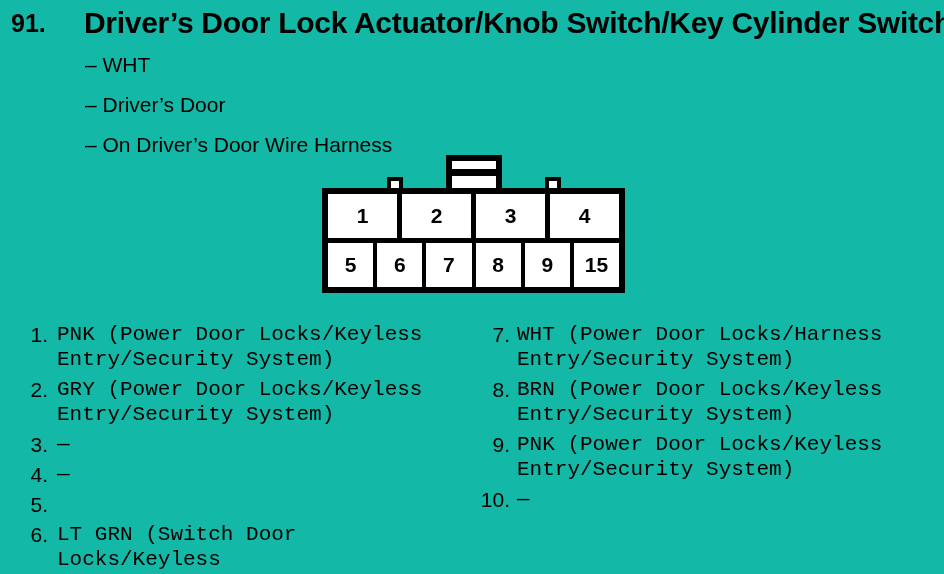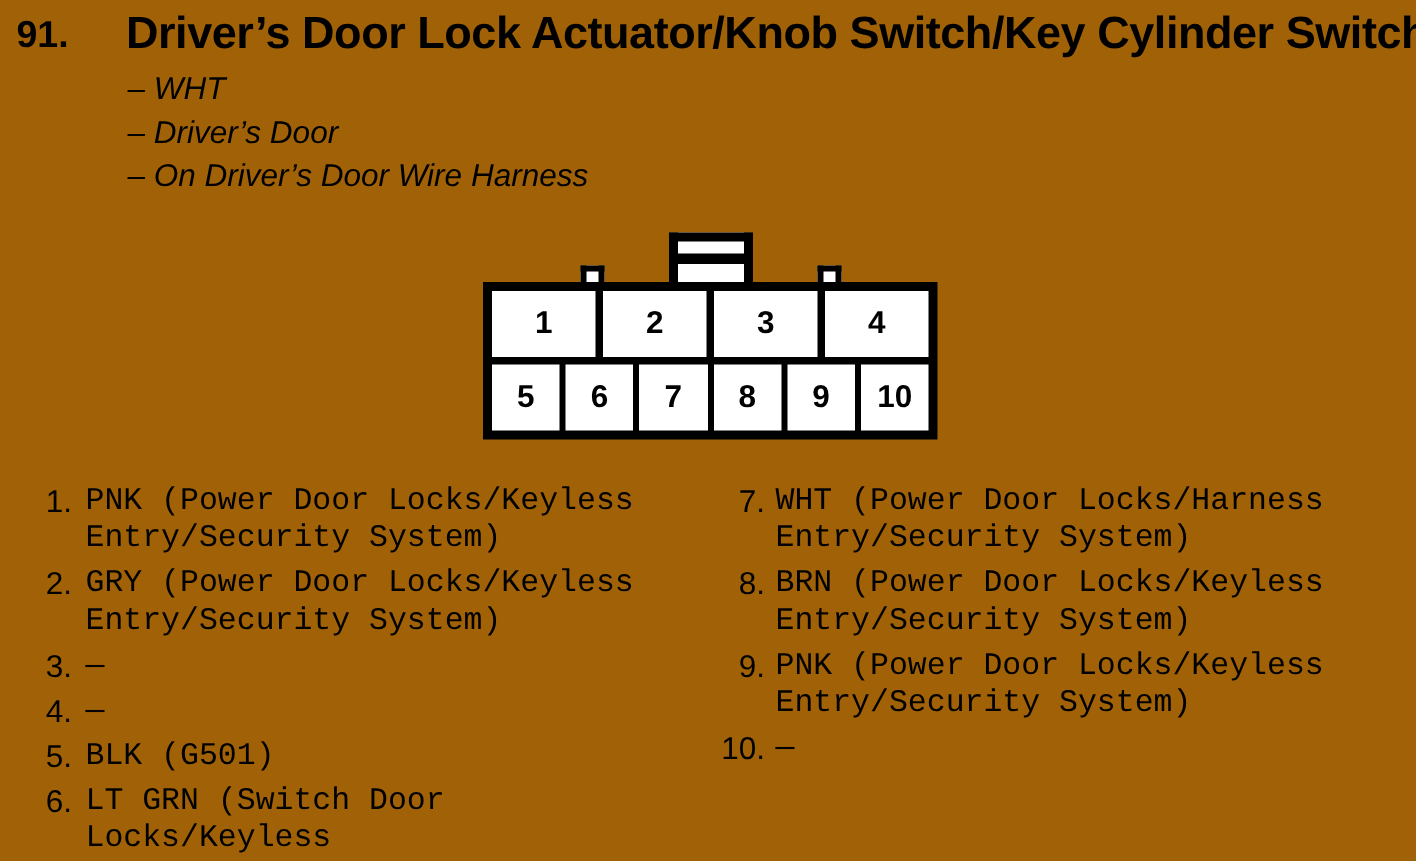--- a/index.html
+++ b/index.html
@@ -1,20 +1,20 @@
 <!DOCTYPE html>
 <html><head>
 <meta charset="utf-8">
 <style>
   html, body { margin: 0; padding: 0; }
   .page {
     position: relative;
     width: 944px;
     height: 574px;
-    background: #a16207;
+    background: #14b8a6;
     color: #000000;
     font-family: "Liberation Sans", sans-serif;
     overflow: hidden;
   }
 
   
   .item-number {
     position: absolute;
     left: 11px;
     top: 8px;
@@ -30,23 +30,22 @@
     font-weight: bold;
     line-height: 30px;
     letter-spacing: -0.3px;
     white-space: nowrap;
   }
   .attributes {
     position: absolute;
     left: 85px;
     top: 45px;
     font-size: 21px;
-    line-height: 29px;
+    line-height: 40px;
     white-space: pre-line;
-    font-style: italic;
   }
 
   
   .connector { position: absolute; left: 322px; top: 155px; width: 303px; height: 138px; }
   .tab-center {
     position: absolute; left: 124px; top: 0; width: 56px; height: 39px;
     box-sizing: border-box; background: #fff;
     border: 6px solid #000; border-bottom: none;
   }
   .tab-center-bar { height: 7px; background: #000; margin-top: 8px; }
@@ -105,21 +104,21 @@
         <div class="pin-cell">2</div>
         <div class="pin-cell">3</div>
         <div class="pin-cell">4</div>
       </div>
       <div class="pin-row bottom">
         <div class="pin-cell">5</div>
         <div class="pin-cell">6</div>
         <div class="pin-cell">7</div>
         <div class="pin-cell">8</div>
         <div class="pin-cell">9</div>
-        <div class="pin-cell">10</div>
+        <div class="pin-cell">15</div>
       </div>
     </div>
   </div>
 
   <div class="pin-col left-col">
     <div class="pin-item">
       <span class="pin-num">1.</span>
       <span class="pin-desc">PNK (Power Door Locks/Keyless
 Entry/Security System)</span>
     </div>
@@ -131,21 +130,20 @@
     <div class="pin-item">
       <span class="pin-num">3.</span>
       <span class="pin-desc">—</span>
     </div>
     <div class="pin-item">
       <span class="pin-num">4.</span>
       <span class="pin-desc">—</span>
     </div>
     <div class="pin-item">
       <span class="pin-num">5.</span>
-      <span class="pin-desc">BLK (G501)</span>
     </div>
     <div class="pin-item">
       <span class="pin-num">6.</span>
       <span class="pin-desc">LT GRN (Switch Door Locks/Keyless
 Entry/Security System)</span>
     </div>
   </div>
 
   <div class="pin-col right-col">
     <div class="pin-item">

